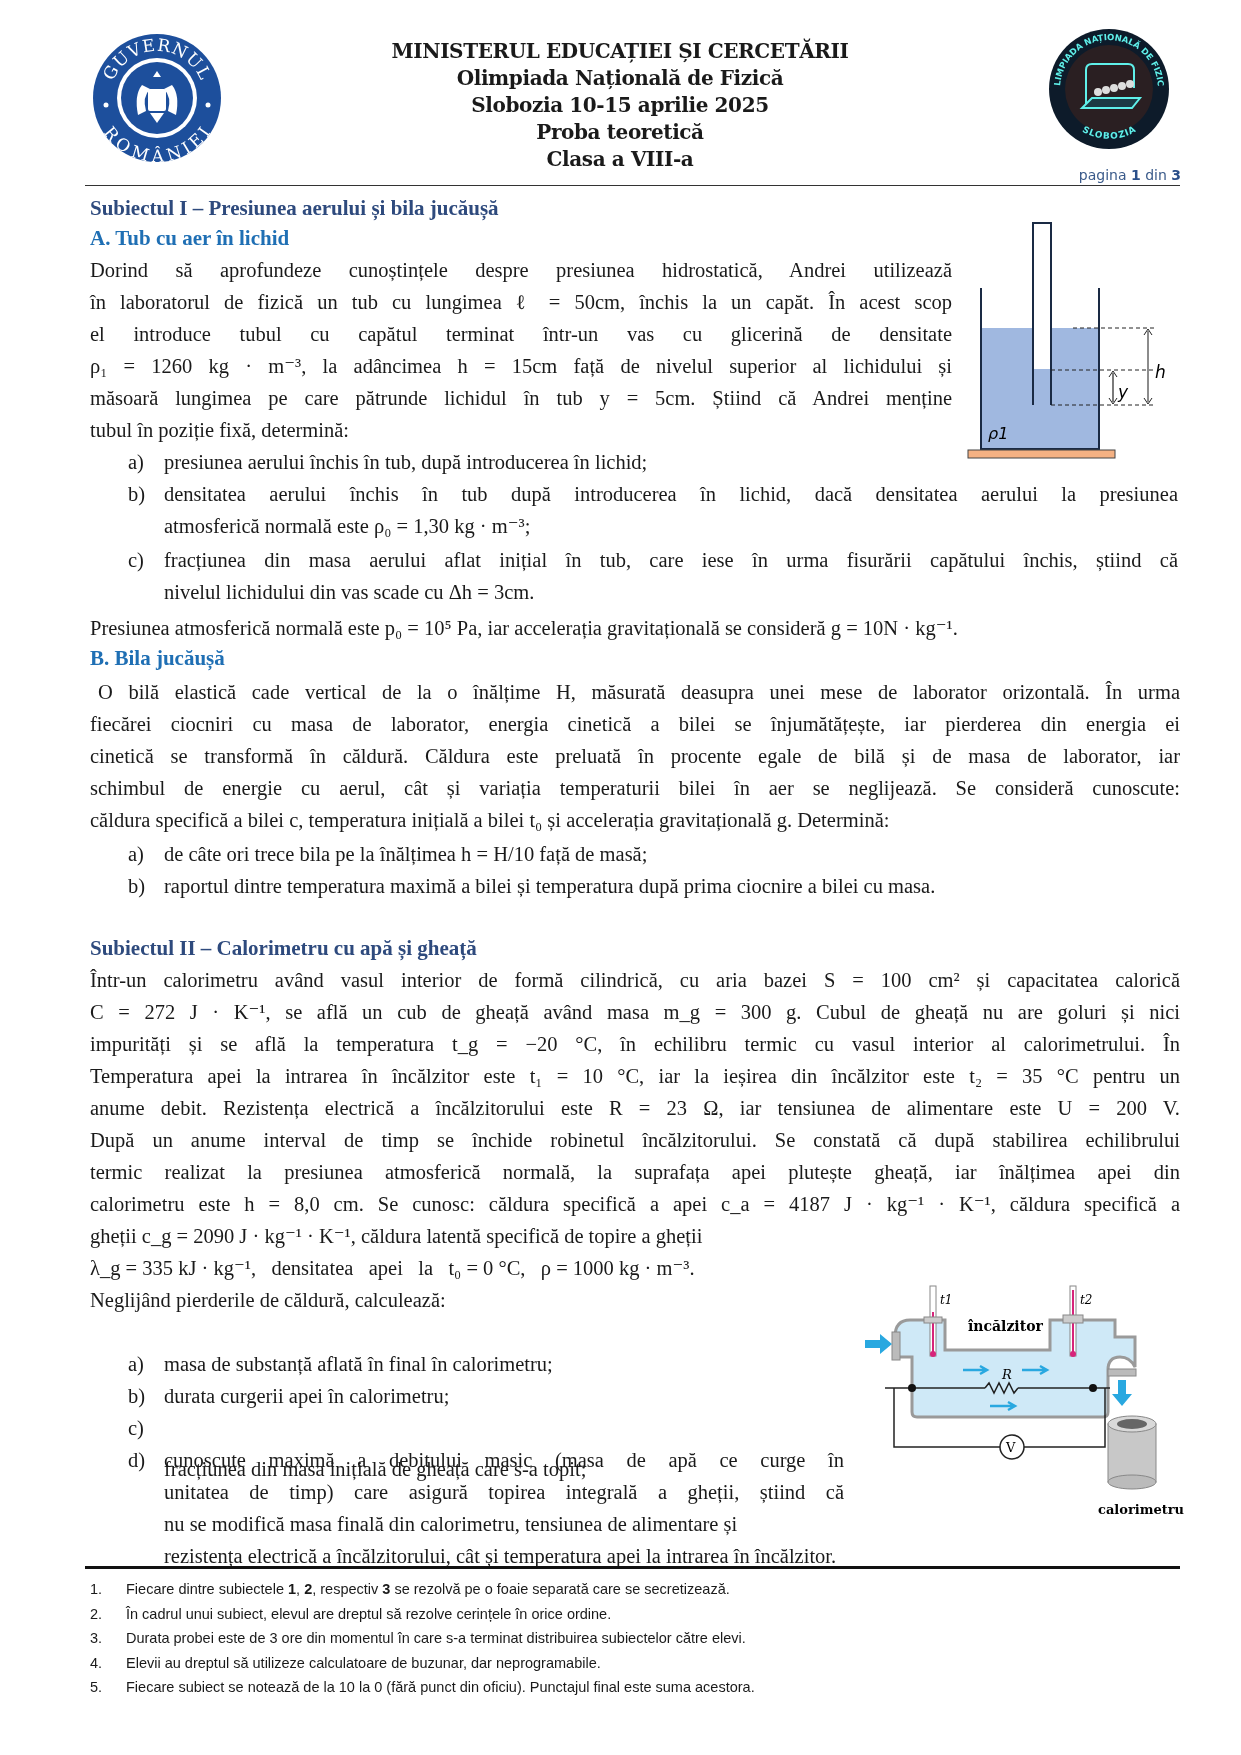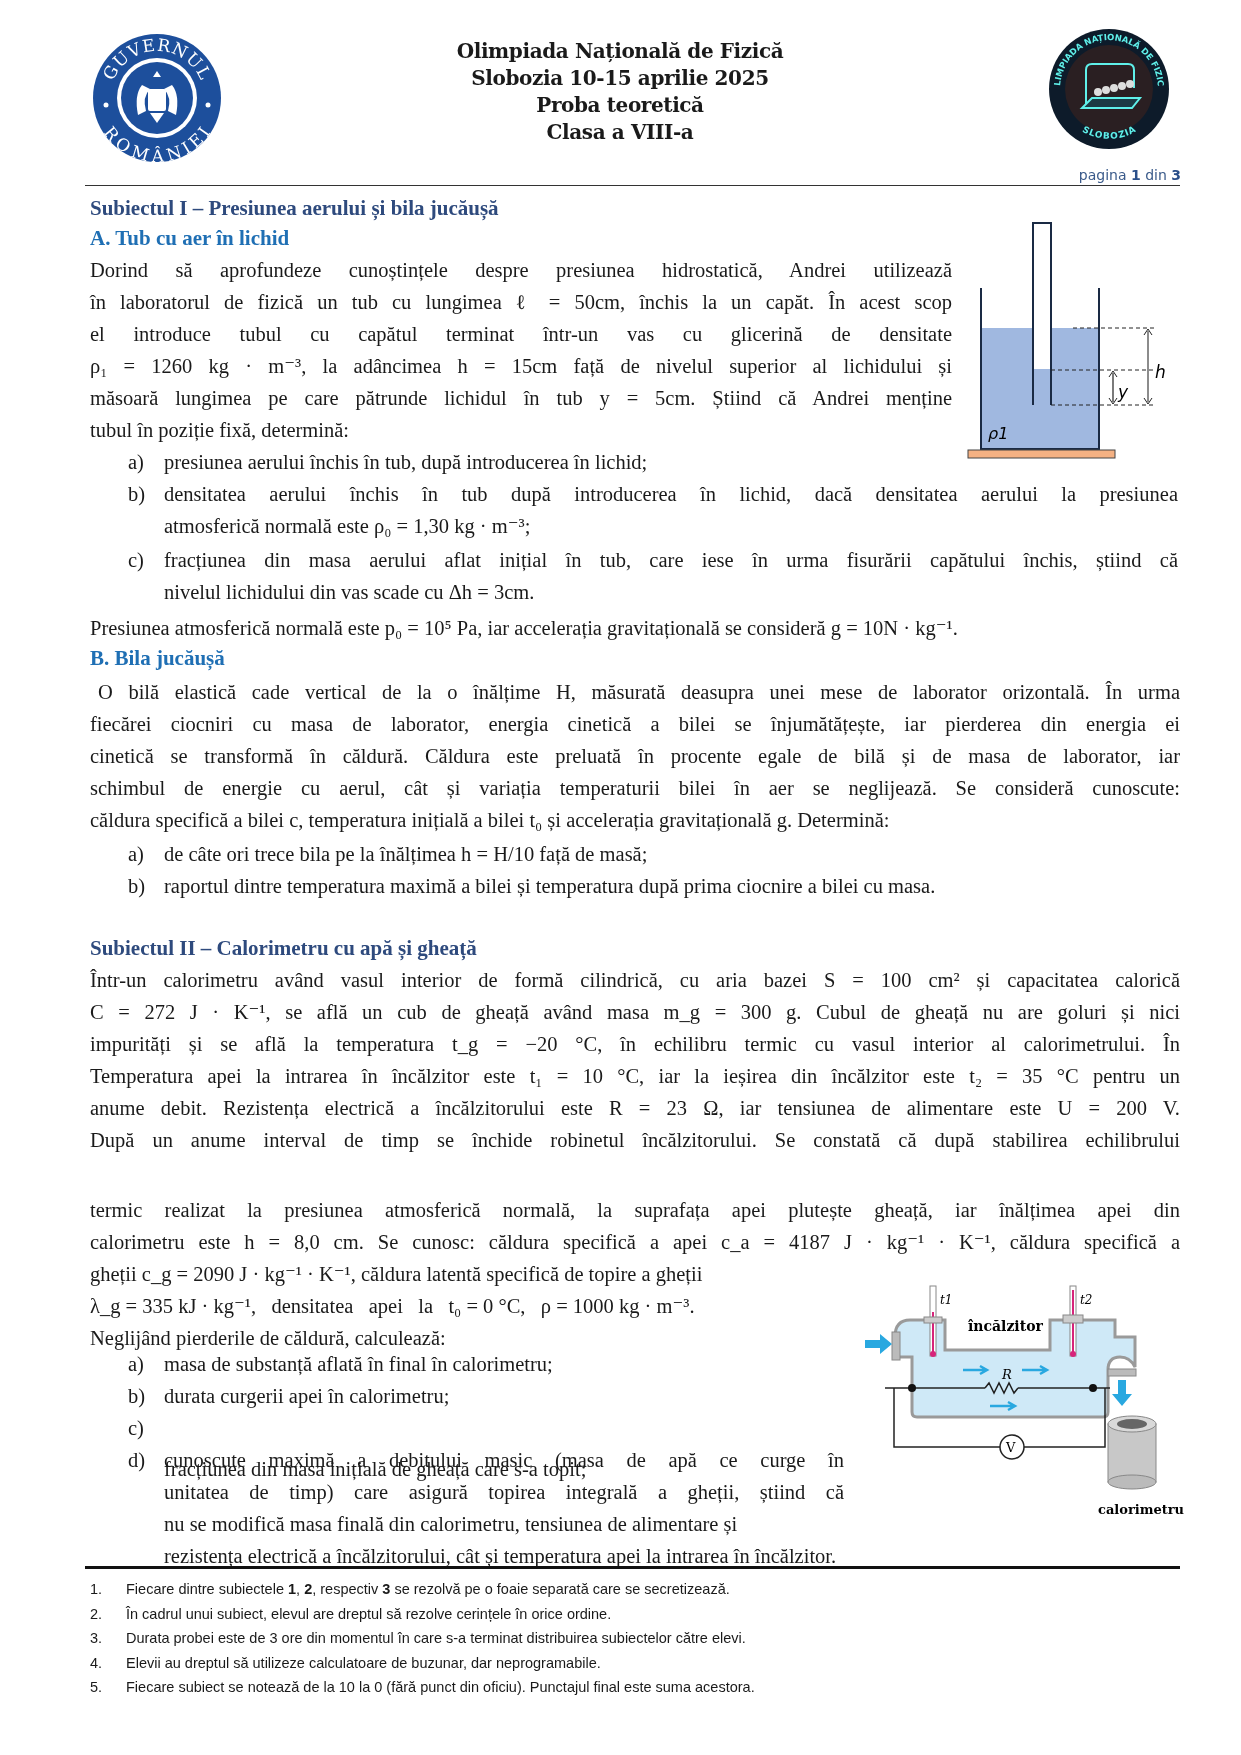--- a/index.html
+++ b/index.html
@@ -41,20 +41,21 @@
       <path d="M65 38 l4 6 h-8 z"></path>
       <path d="M50 52 q-8 10 -4 30 l8 -4 q-4 -14 4 -22 z"></path>
       <path d="M80 52 q8 10 4 30 l-8 -4 q4 -14 -4 -22 z"></path>
       <rect x="56" y="56" width="18" height="22" rx="2"></rect>
       <path d="M58 80 l7 10 l7 -10 z"></path>
     </g>
   </svg>
 </div>
 
 <div class="abs header-center">
+  <div>MINISTERUL EDUCAȚIEI ȘI CERCETĂRII</div>
   <div>Olimpiada Națională de Fizică</div>
   <div>Slobozia 10-15 aprilie 2025</div>
   <div>Proba teoretică</div>
   <div>Clasa a VIII-a</div>
 </div>
 
 <div class="abs" style="left:1048px;top:28px;width:122px;height:122px;">
   <svg width="122" height="122" viewBox="0 0 122 122">
     <circle cx="61" cy="61" r="60" fill="#0d1b2a"></circle>
     <circle cx="61" cy="61" r="44" fill="#2a1f22"></circle>
@@ -158,21 +159,21 @@
 </div>
 
 <div class="abs sect-title" style="left:90px;top:936px;">Subiectul II – Calorimetru cu apă și gheață</div>
 <div class="abs para" style="top:964px;width:1090px;">
   <div style="text-align-last:justify;">Într-un calorimetru având vasul interior de formă cilindrică, cu aria bazei S = 100 cm² și capacitatea calorică</div>
   <div style="text-align-last:justify;">C = 272 J · K⁻¹, se află un cub de gheață având masa m_g = 300 g. Cubul de gheață nu are goluri și nici</div>
   <div style="text-align-last:justify;">impurități și se află la temperatura t_g = −20 °C, în echilibru termic cu vasul interior al calorimetrului. În</div>
   <div style="text-align-last:justify;">Temperatura apei la intrarea în încălzitor este t₁ = 10 °C, iar la ieșirea din încălzitor este t₂ = 35 °C pentru un</div>
   <div style="text-align-last:justify;">anume debit. Rezistența electrică a încălzitorului este R = 23 Ω, iar tensiunea de alimentare este U = 200 V.</div>
   <div style="text-align-last:justify;">După un anume interval de timp se închide robinetul încălzitorului. Se constată că după stabilirea echilibrului</div>
-  <div style="text-align-last:justify;margin-top:38px;">termic realizat la presiunea atmosferică normală, la suprafața apei plutește gheață, iar înălțimea apei din</div>
+  <div style="text-align-last:justify;">termic realizat la presiunea atmosferică normală, la suprafața apei plutește gheață, iar înălțimea apei din</div>
   <div style="text-align-last:justify;">calorimetru este h = 8,0 cm. Se cunosc: căldura specifică a apei c_a = 4187 J · kg⁻¹ · K⁻¹, căldura specifică a</div>
   <div style="width:740px;">gheții c_g = 2090 J · kg⁻¹ · K⁻¹, căldura latentă specifică de topire a gheții</div>
   <div style="width:740px;white-space:pre;">λ_g = 335 kJ · kg⁻¹,   densitatea   apei   la   t₀ = 0 °C,   ρ = 1000 kg · m⁻³.</div>
   <div>Neglijând pierderile de căldură, calculează:</div>
 </div>
 
 <div class="item" style="top:1348px;width:720px;">
   <span class="lbl">a)</span>
   <span class="txt" style="white-space:nowrap;">masa de substanță aflată în final în calorimetru;</span>
 </div>

